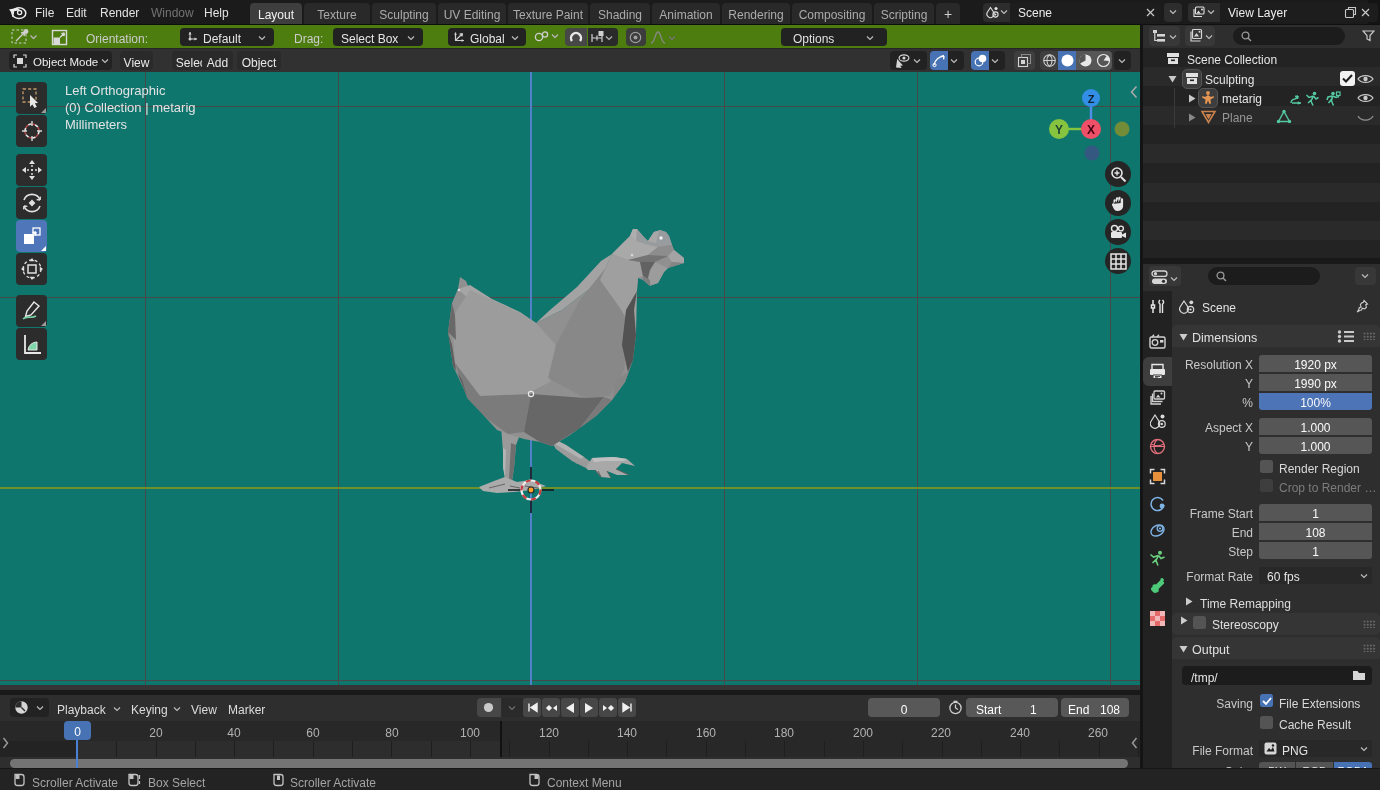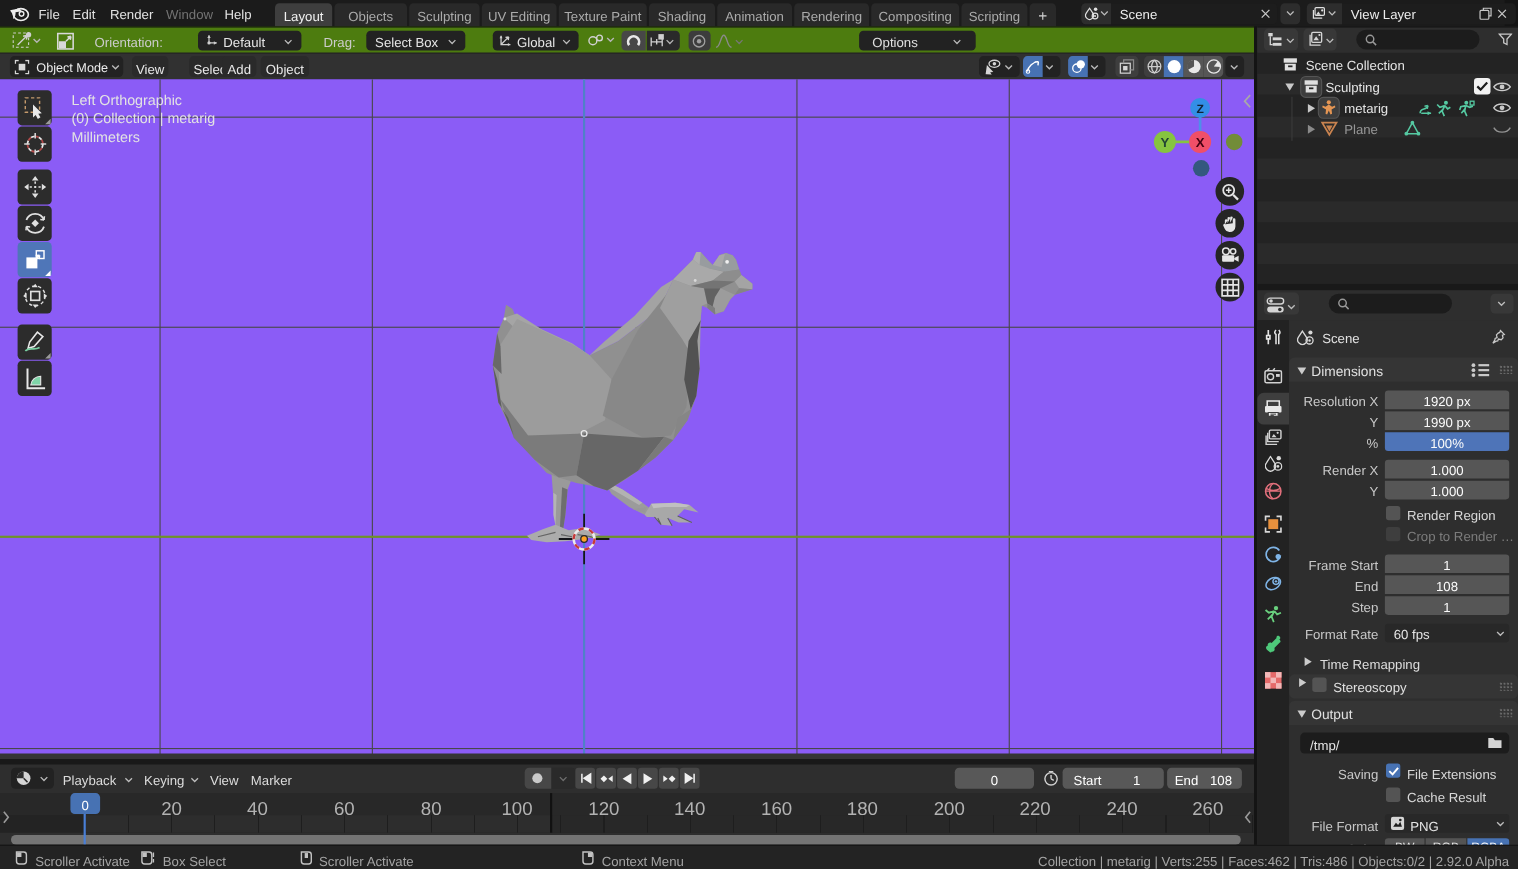--- a/index.html
+++ b/index.html
@@ -8,21 +8,21 @@
 .abs{position:absolute}
 .txt{color:#d4d4d4;font-size:12px;line-height:1}
 .wtab{top:3px;height:21px;background:#292929;border-radius:4px 4px 0 0;text-align:center;color:#ababab;font-size:12px;padding-top:5px}
 .hbtn{top:2px;height:19px;background:#2a2a2a;border-radius:4px;text-align:center;color:#e8e8e8;font-size:12px;padding-top:5px}
 .gv{top:0;width:1px;height:618px;background:#484848}
 .gh{left:0;width:1140px;height:1px;background:#484848}
 .tbtn{left:16px;width:31px;height:32px;background:#2c2c2c;border-radius:4px;display:flex;align-items:center;justify-content:center}
 .corner{position:absolute;right:1px;bottom:1px;width:0;height:0;border-style:solid;border-width:0 0 5px 5px;border-color:transparent transparent #9a9a9a transparent}
 .navb{left:1105px;width:26px;height:26px;background:#252525;border-radius:50%;display:flex;align-items:center;justify-content:center}
 .pbtn{top:3px;width:18px;height:19px;background:#474747;border-radius:3px;display:flex;align-items:center;justify-content:center;margin:0}
-.rn{top:31px;color:#b2b2b2;font-size:17px;transform:translateX(-50%)}
+.rn{top:31px;color:#b2b2b2;font-size:12px;transform:translateX(-50%)}
 .orow{left:0;width:237px;height:19.3px;background:#2a2a2a}
 .plabel{left:0;width:110px;text-align:right;color:#c8c8c8;font-size:12px}
 .pfield{left:116px;width:113px;height:17px;background:#565656;text-align:center;color:#fafafa;font-size:12px;padding-top:3px;box-sizing:border-box}
 .cbox{width:13px;height:13px;background:#545454;border-radius:2.5px}
 .grip{width:12px;height:8px;background:radial-gradient(circle at 1.5px 1.5px,#6a6a6a 1px,transparent 1.2px);background-size:3.2px 3.2px}
 .mouseic{top:4px;width:15px;height:14px}
 .stxt{top:7px;color:#a4a4a4;font-size:12px}
 </style></head>
 <body>
 <div id="app">
@@ -34,21 +34,21 @@
     <path d="M1 6.4 L9.5 4.8 L12 7.2 L4.8 8.4 Z" fill="#ececec"></path>
     <path d="M1.2 6.6 Q4.6 10.8 4 14.6 Q6.8 10.8 6 7.6 Z" fill="#ececec"></path>
   </svg>
   <div class="abs txt" style="left:35px;top:7px;color:#e2e2e2">File</div>
   <div class="abs txt" style="left:66px;top:7px;color:#e2e2e2">Edit</div>
   <div class="abs txt" style="left:100px;top:7px;color:#e2e2e2">Render</div>
   <div class="abs txt" style="left:151px;top:7px;color:#737373">Window</div>
   <div class="abs txt" style="left:204px;top:7px;color:#e2e2e2">Help</div>
 
   <div class="abs" style="left:250px;top:3px;height:21px;background:#3e3e3e;border-radius:4px 4px 0 0;width:52px;text-align:center;color:#f2f2f2;font-size:12px;padding-top:5px">Layout</div>
-  <div class="abs wtab" style="left:304px;width:66px">Objects</div>
+  <div class="abs wtab" style="left:304px;width:66px">Texture</div>
   <div class="abs wtab" style="left:372px;width:64px">Sculpting</div>
   <div class="abs wtab" style="left:438px;width:68px">UV Editing</div>
   <div class="abs wtab" style="left:508px;width:80px">Texture Paint</div>
   <div class="abs wtab" style="left:590px;width:60px">Shading</div>
   <div class="abs wtab" style="left:652px;width:68px">Animation</div>
   <div class="abs wtab" style="left:722px;width:68px">Rendering</div>
   <div class="abs wtab" style="left:792px;width:80px">Compositing</div>
   <div class="abs wtab" style="left:874px;width:60px">Scripting</div>
   <div class="abs wtab" style="left:936px;width:24px;color:#d0d0d0;font-size:14px;padding-top:3px">+</div>
 
@@ -240,21 +240,21 @@
   <svg class="abs" style="left:1096px;top:4px" width="15" height="15" viewBox="0 0 15 15">
     <circle cx="7.5" cy="7.5" r="6" fill="none" stroke="#e8e8e8" stroke-width="1.2"></circle>
     <path d="M7.5 7.5 L11 2.6 A6 6 0 0 1 13.4 8 Z" fill="#e8e8e8"></path>
   </svg>
   <div class="abs" style="left:1114px;top:2px;width:17px;height:19px;background:#222222;border-radius:4px"></div>
   <svg class="abs" style="left:1118px;top:9px" width="8" height="6" viewBox="0 0 8 6">
         <path d="M1 1.5 L4 4.5 L7 1.5" stroke="#bbb" stroke-width="1.2" fill="none"></path>
       </svg>
 </div>
 
-<div class="abs" id="viewport" style="left:0;top:72px;width:1140px;height:618px;background:#8b5cf6;overflow:hidden">
+<div class="abs" id="viewport" style="left:0;top:72px;width:1140px;height:618px;background:#0f766e;overflow:hidden">
 
   <div class="abs gv" style="left:145px"></div>
   <div class="abs gv" style="left:338px"></div>
   <div class="abs gv" style="left:724px"></div>
   <div class="abs gv" style="left:917px"></div>
   <div class="abs gv" style="left:1110px"></div>
   <div class="abs gh" style="top:34px"></div>
   <div class="abs gh" style="top:225px"></div>
   <div class="abs gh" style="top:608px"></div>
 
@@ -769,21 +769,21 @@
         <rect x="7" y="10" width="10" height="2" fill="#c9c9c9"></rect>
   </svg>
   <div class="abs grip" style="left:220px;top:308px"></div>
 
   <div class="abs plabel" style="top:334px">Resolution X</div>
   <div class="abs pfield" style="top:331px;border-radius:3px 3px 0 0">1920 px</div>
   <div class="abs plabel" style="top:353px">Y</div>
   <div class="abs pfield" style="top:350px">1990 px</div>
   <div class="abs plabel" style="top:372px">%</div>
   <div class="abs pfield" style="top:369px;background:#4e74b8;border-radius:0 0 3px 3px">100%</div>
-  <div class="abs plabel" style="top:397px">Render X</div>
+  <div class="abs plabel" style="top:397px">Aspect X</div>
   <div class="abs pfield" style="top:394px;border-radius:3px 3px 0 0">1.000</div>
   <div class="abs plabel" style="top:416px">Y</div>
   <div class="abs pfield" style="top:413px;border-radius:0 0 3px 3px">1.000</div>
   <div class="abs cbox" style="left:117px;top:436px"></div>
   <div class="abs txt" style="left:136px;top:439px;color:#d8d8d8">Render Region</div>
   <div class="abs cbox" style="left:117px;top:455px;background:#3e3e3e"></div>
   <div class="abs txt" style="left:136px;top:458px;color:#7c7c7c">Crop to Render …</div>
   <div class="abs plabel" style="top:483px">Frame Start</div>
   <div class="abs pfield" style="top:480px;border-radius:3px 3px 0 0">1</div>
   <div class="abs plabel" style="top:502px">End</div>
@@ -855,21 +855,20 @@
       </svg>
   <div class="abs stxt" style="left:148px">Box Select</div>
   <svg class="abs mouseic" style="left:272px">
         <use href="#mouseM"></use>
       </svg>
   <div class="abs stxt" style="left:290px">Scroller Activate</div>
   <svg class="abs mouseic" style="left:528px">
         <use href="#mouseR"></use>
       </svg>
   <div class="abs stxt" style="left:547px">Context Menu</div>
-  <div class="abs stxt" style="left:900px;width:472px;text-align:right;white-space:nowrap">Collection | metarig | Verts:255 | Faces:462 | Tris:486 | Objects:0/2 | 2.92.0 Alpha</div>
 </div>
 <svg width="0" height="0" style="position:absolute">
   <defs>
     <g id="mbase">
           <path d="M2 1.5 H8.5 A2.5 2.5 0 0 1 11 4 V10 A2.5 2.5 0 0 1 8.5 12.5 H4.5 A2.5 2.5 0 0 1 2 10 Z" fill="none" stroke="#c2c2c2" stroke-width="1.3"></path>
         </g>
     <g id="mouseL">
           <use href="#mbase"></use>
           <path d="M2.5 2 H6.5 V6 H2.5 Z" fill="#c2c2c2"></path>
         </g>

